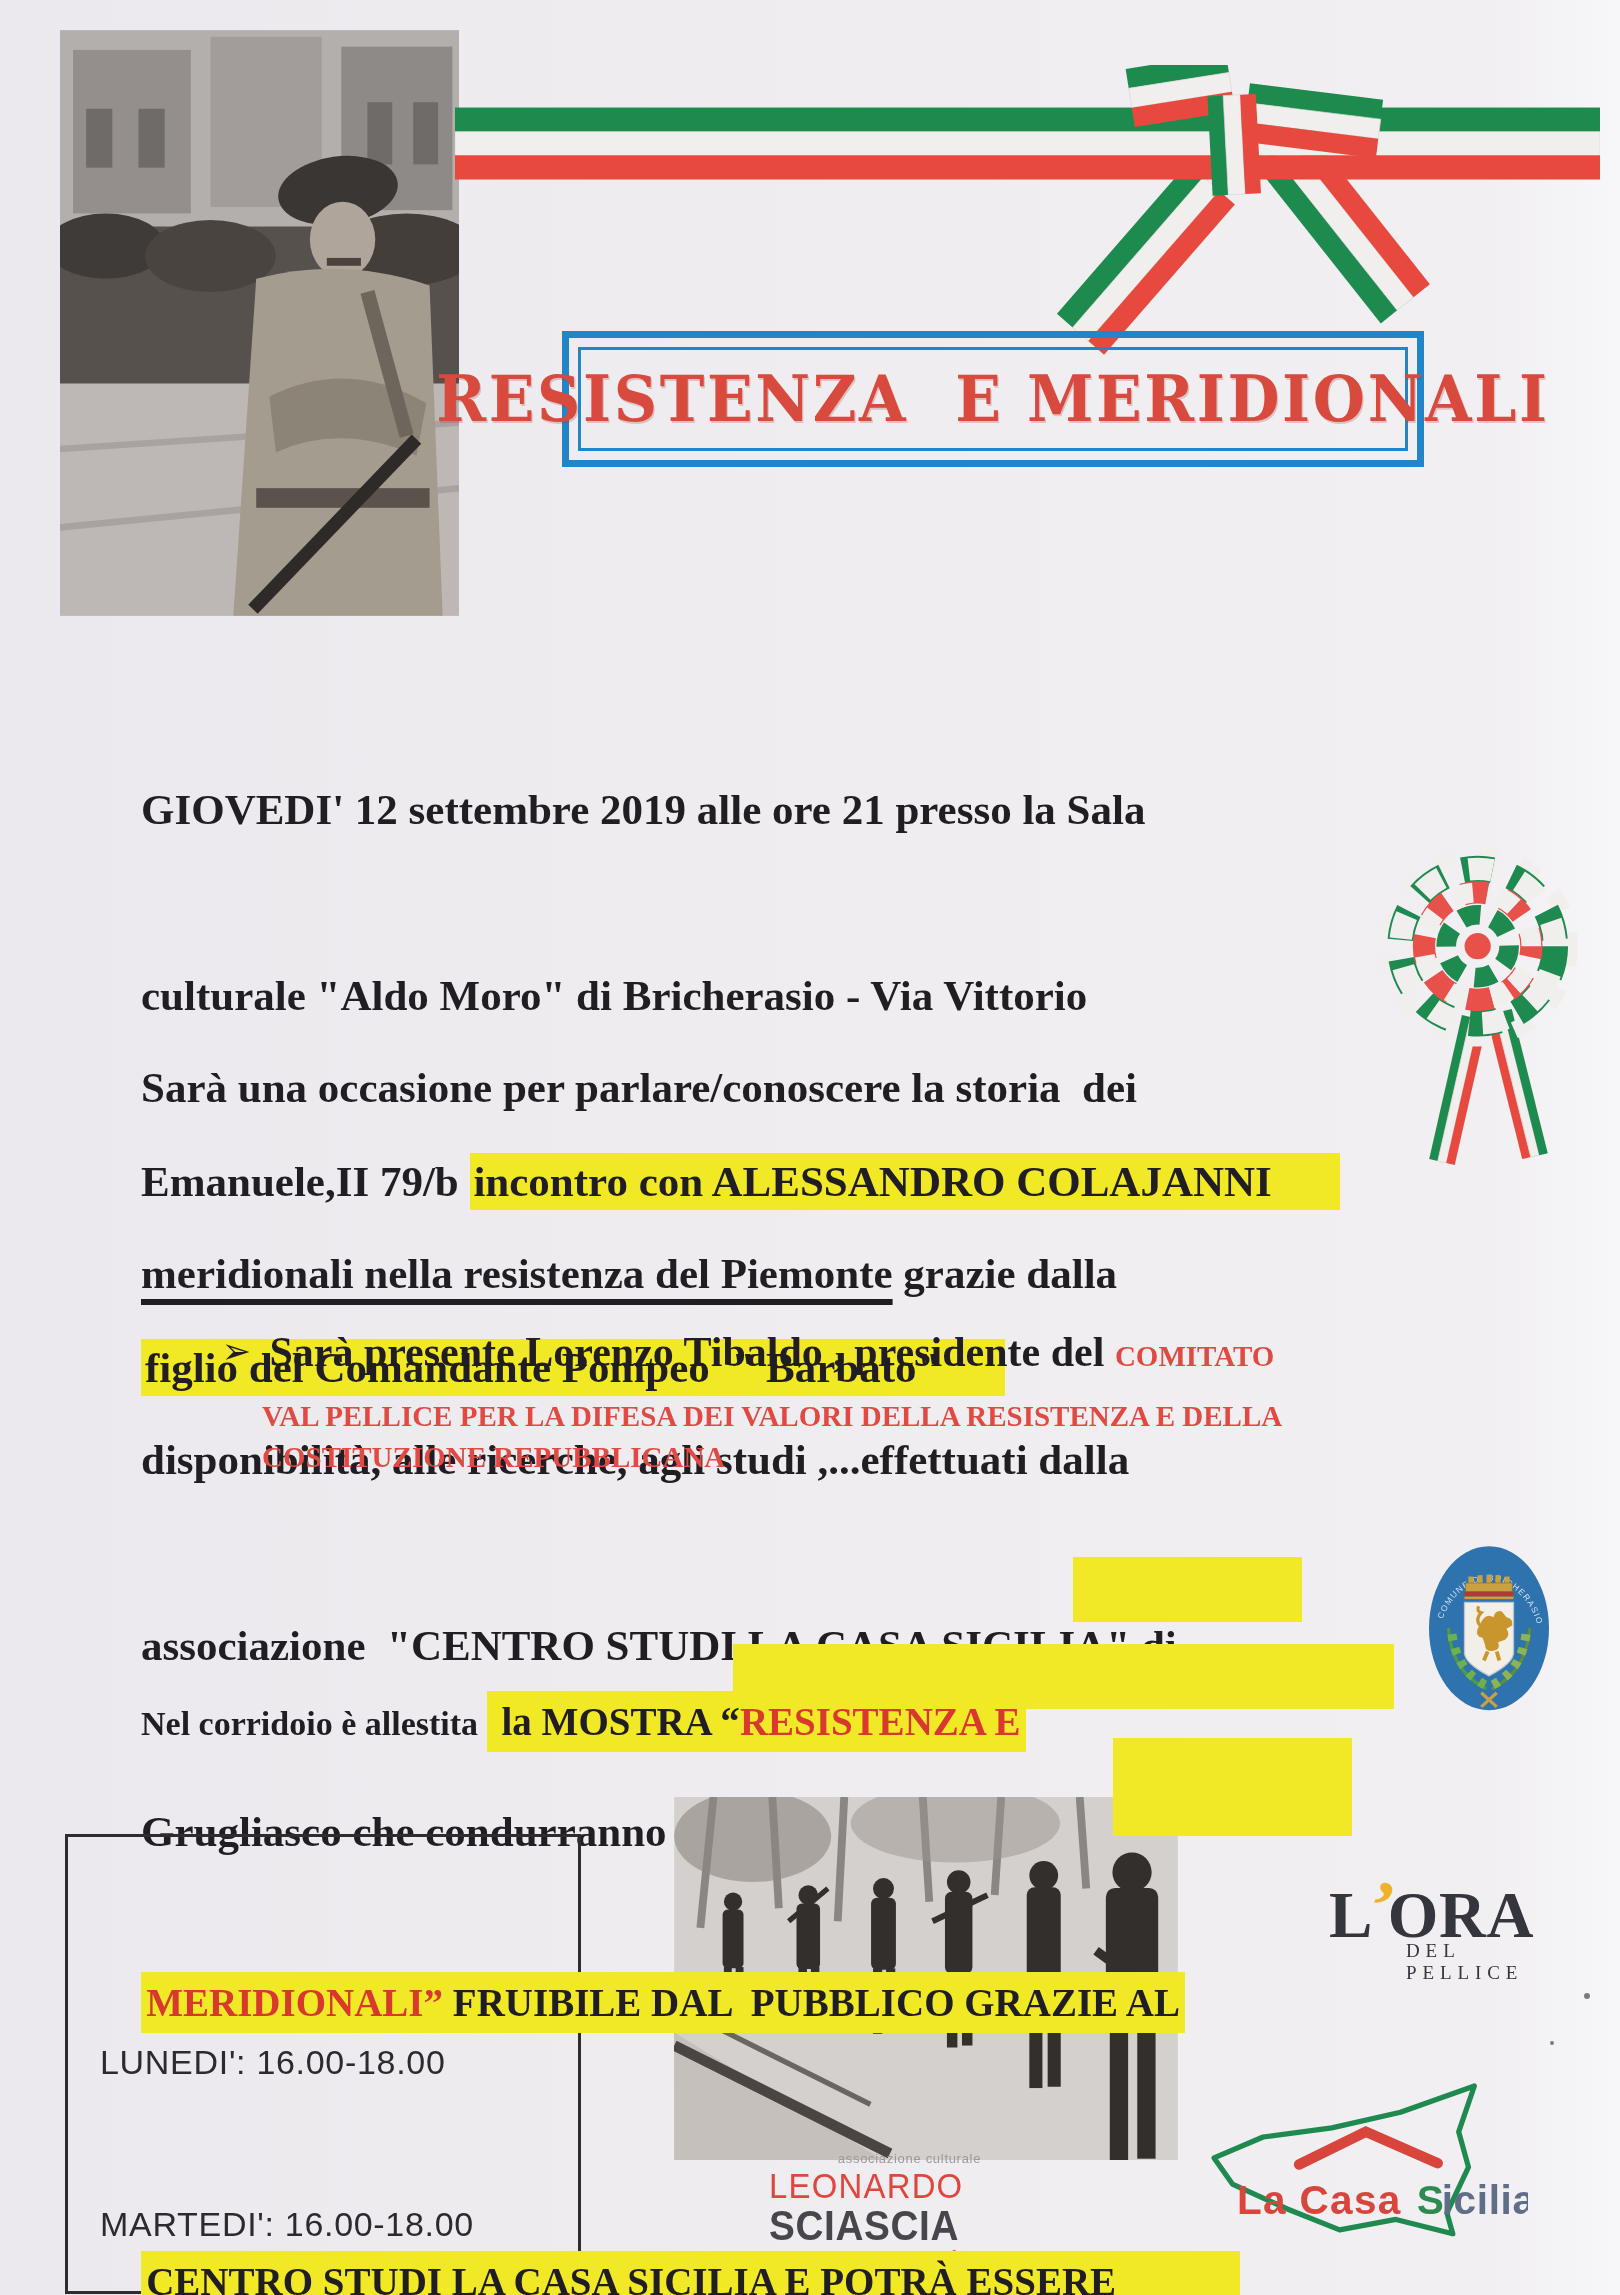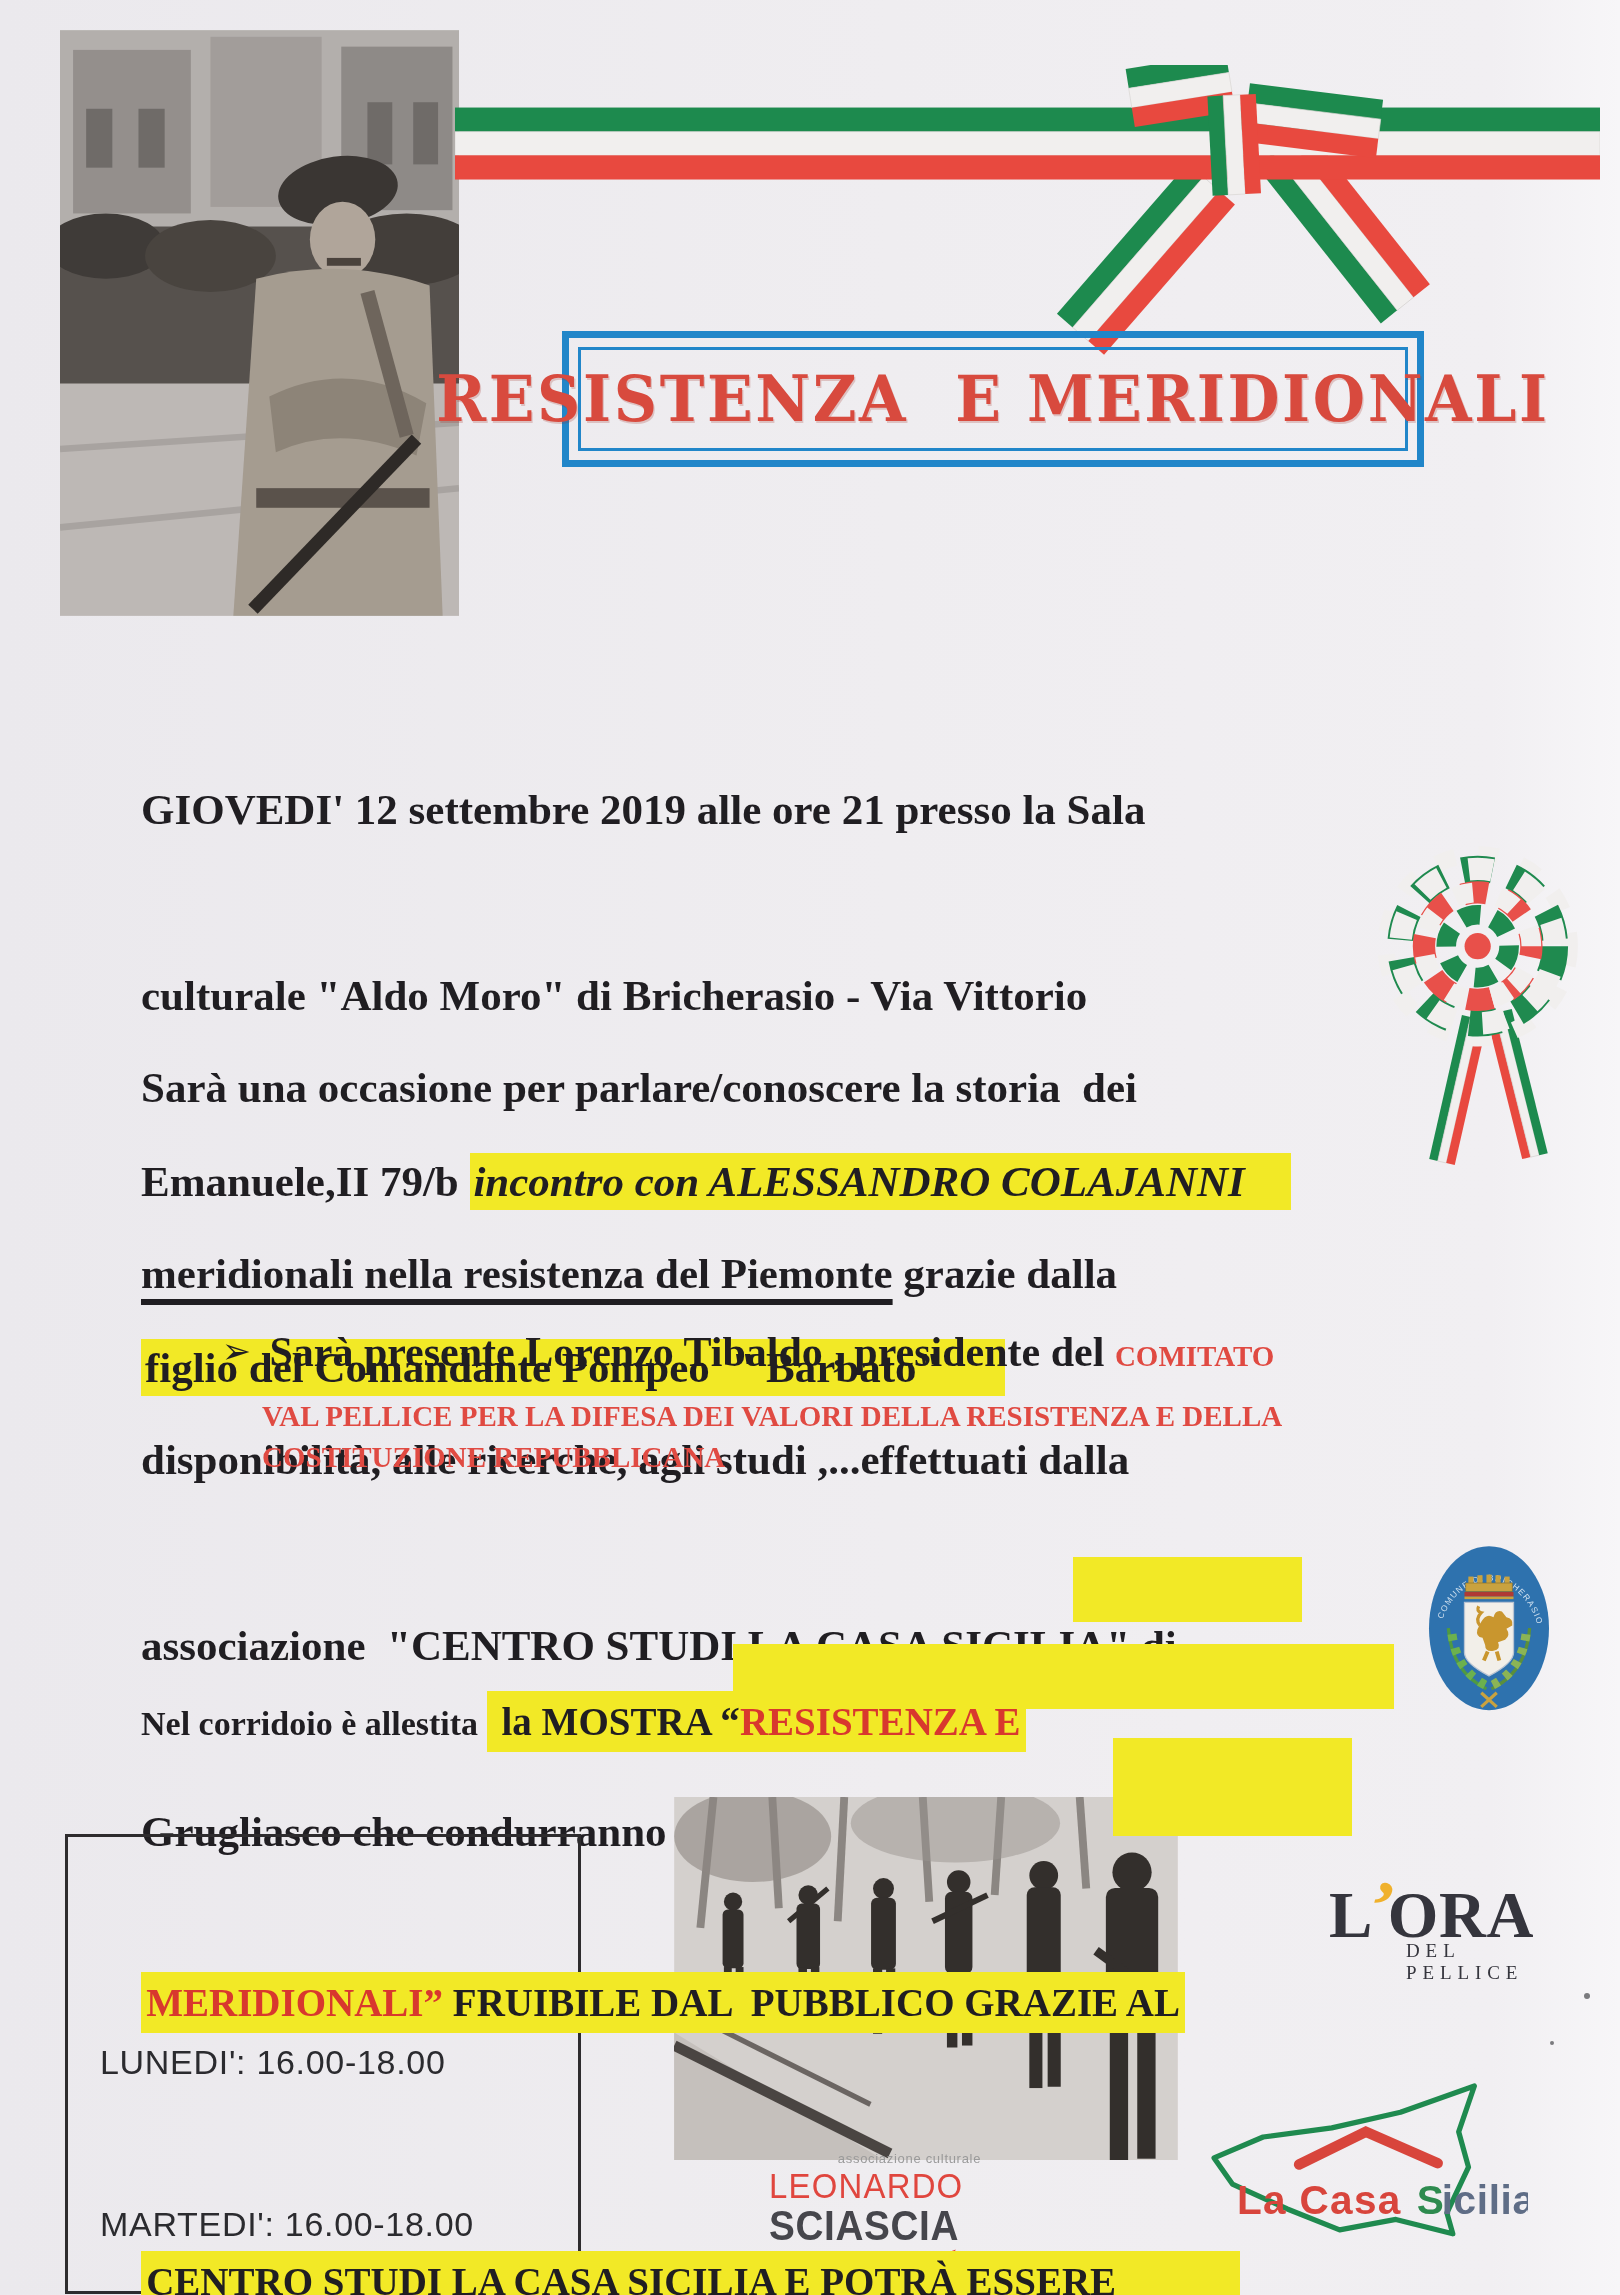--- a/index.html
+++ b/index.html
@@ -16,21 +16,21 @@
   .title-inner{position:absolute;inset:9.2px;border:3.3px solid #2186c9;display:flex;align-items:center;justify-content:center;}
   .title-text{
     font-family:"DejaVu Serif","Liberation Serif",serif;font-weight:700;
     font-size:60px;letter-spacing:2.6px;color:#d84a3e;white-space:pre;
     text-shadow:1.3px 1.3px 0 rgba(160,40,30,.22);transform:scaleY(1.06);
   }
   
   .para{font-weight:700;font-size:43px;line-height:62px;white-space:pre;}
   .hl{background:#f2e926;padding:5.2px 3.9px;}
   .hl-red{color:#d8382e;}
-  .pad150{padding-right:46px;font-style:italic;}
+  .pad150{padding-right:68px;}
   .pad100{padding-right:65px;}
   .u-thick{text-decoration:underline;text-decoration-thickness:5.9px;text-underline-offset:10.5px;}
   .u-mid{text-decoration:underline;text-decoration-thickness:4.6px;text-underline-offset:8.5px;}
   .bullet-black{font-size:42px;font-weight:700;}
   .bullet-arrow{font-size:35px;font-weight:400;margin-right:18.3px;position:relative;top:-2.6px;}
   .red-caps{color:#e04a42;font-weight:700;font-size:29px;}
   .red-inline{color:#e04a42;font-weight:700;font-size:29px;}
   .guest-redline{margin-left:56px;line-height:41px;white-space:pre;}
   .mostra{font-weight:700;font-size:39px;line-height:93px;white-space:pre;z-index:2;}
   .mostra .hl{padding:9.2px 5.2px;}

